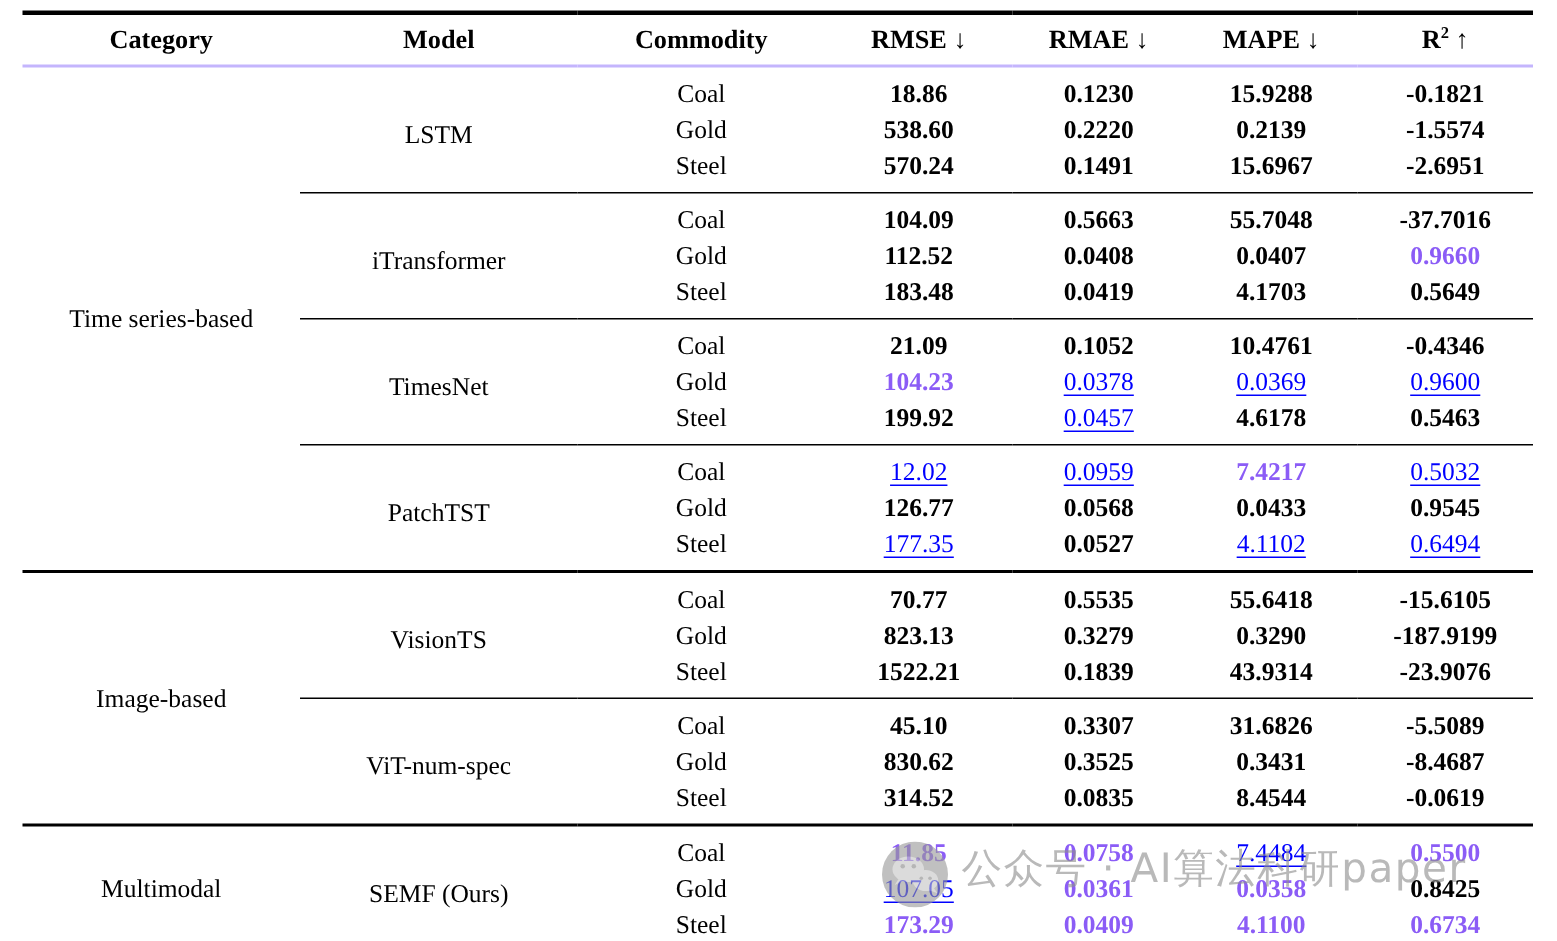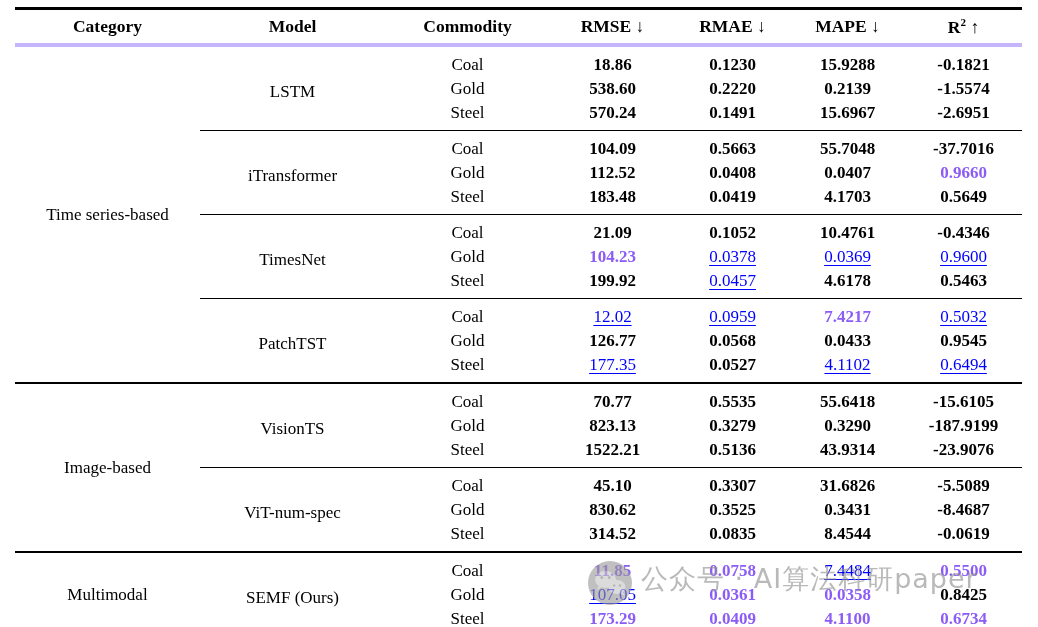--- a/index.html
+++ b/index.html
@@ -1,21 +1,21 @@
 <!DOCTYPE html>
 <html><head>
 <meta charset="utf-8">
 <style>
   html,body{margin:0;padding:0;background:#ffffff;}
   .page{position:relative;width:1038px;height:627px;background:#ffffff;overflow:hidden;
         font-family:"Liberation Serif","DejaVu Serif",serif;}
   table.results{position:absolute;left:15px;top:7px;width:1007px;border-collapse:collapse;
         table-layout:fixed;border-top:3px solid #000;border-bottom:3px solid #000;}
   th{font-weight:bold;font-size:17.5px;height:33px;padding:0;
-        border-bottom:4px solid #c4b5fd;white-space:nowrap;}
+        border-bottom:2px solid #c4b5fd;white-space:nowrap;}
   td{font-size:17px;height:24px;line-height:24px;padding:0;text-align:center;white-space:nowrap;}
   td.pt{padding-top:6px;}
   td.pb{padding-bottom:5px;}
   .mrule{border-top:1px solid #000;}   
   .grule{border-top:2px solid #000;}   
   sup{font-size:11px;}
   .norm{color:#000;font-weight:bold;}
   .best{color:#8b5cf6;font-weight:bold;}
   .second{color:#0000ff;text-decoration:underline;text-underline-offset:3px;text-decoration-thickness:1px;text-align:right;}
   .watermark{position:absolute;left:588px;top:561px;display:flex;align-items:flex-start;gap:9px;
@@ -157,21 +157,21 @@
       <tr>
         <td>Gold</td>
         <td><span class="norm">823.13</span></td>
         <td><span class="norm">0.3279</span></td>
         <td><span class="norm">0.3290</span></td>
         <td><span class="norm">-187.9199</span></td>
       </tr>
       <tr>
         <td class="pb">Steel</td>
         <td class="pb"><span class="norm">1522.21</span></td>
-        <td class="pb"><span class="norm">0.5136</span></td>
+        <td class="pb"><span class="norm">0.1839</span></td>
         <td class="pb"><span class="norm">43.9314</span></td>
         <td class="pb"><span class="norm">-23.9076</span></td>
       </tr>
 
       <tr>
         <td rowspan="3" class="pt mrule">ViT-num-spec</td>
         <td class="pt mrule">Coal</td>
         <td class="pt mrule"><span class="norm">45.10</span></td>
         <td class="pt mrule"><span class="norm">0.3307</span></td>
         <td class="pt mrule"><span class="norm">31.6826</span></td>

